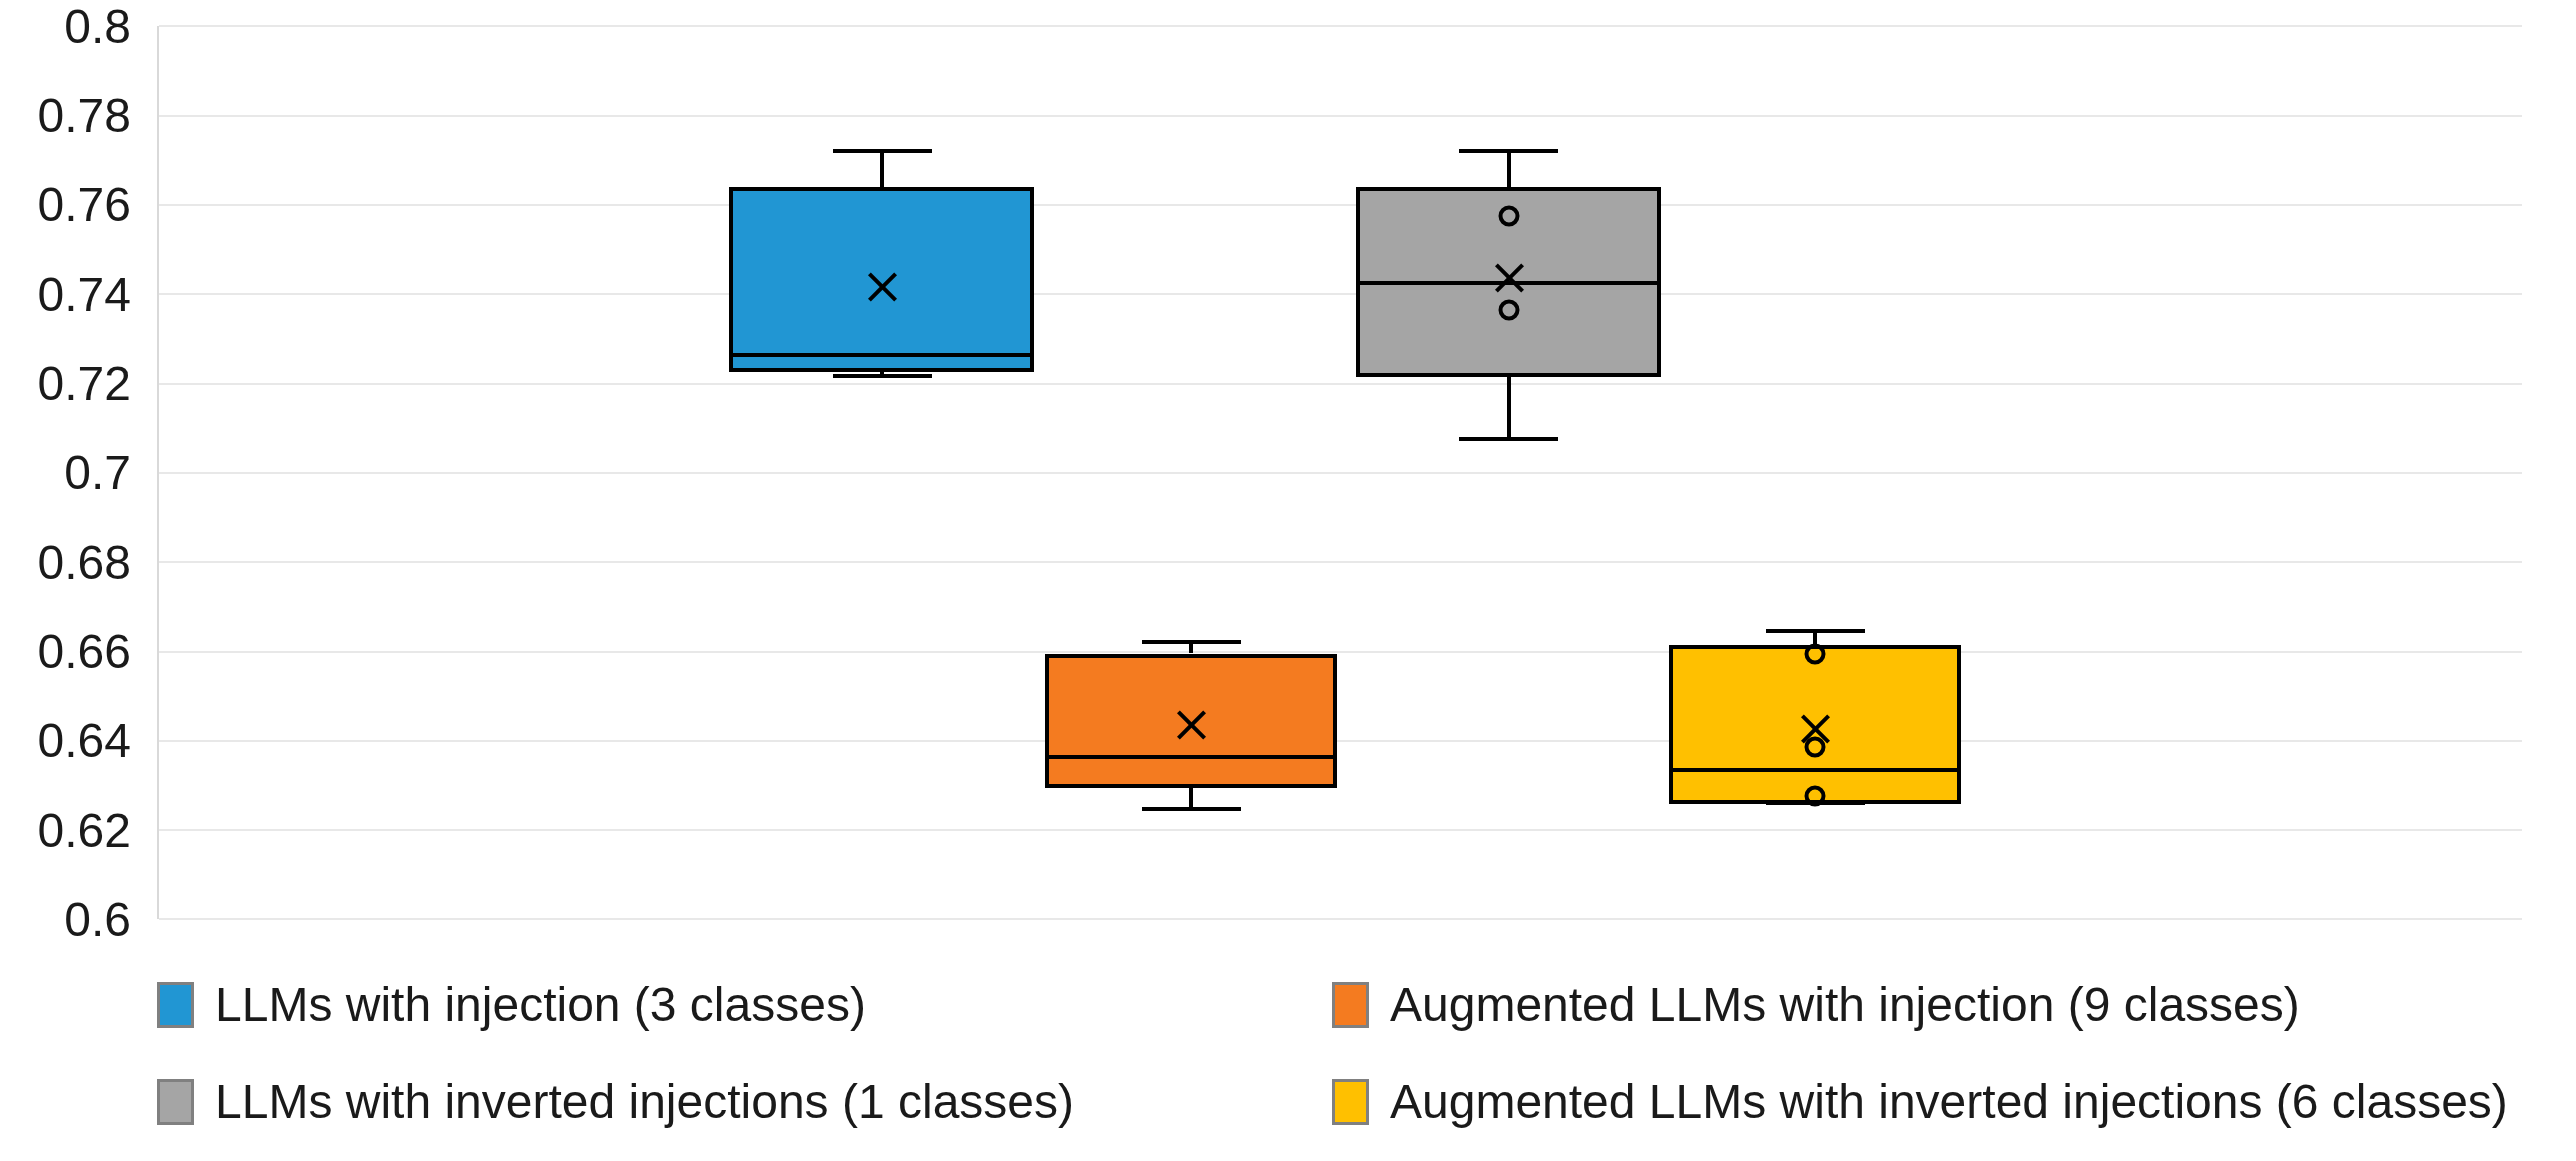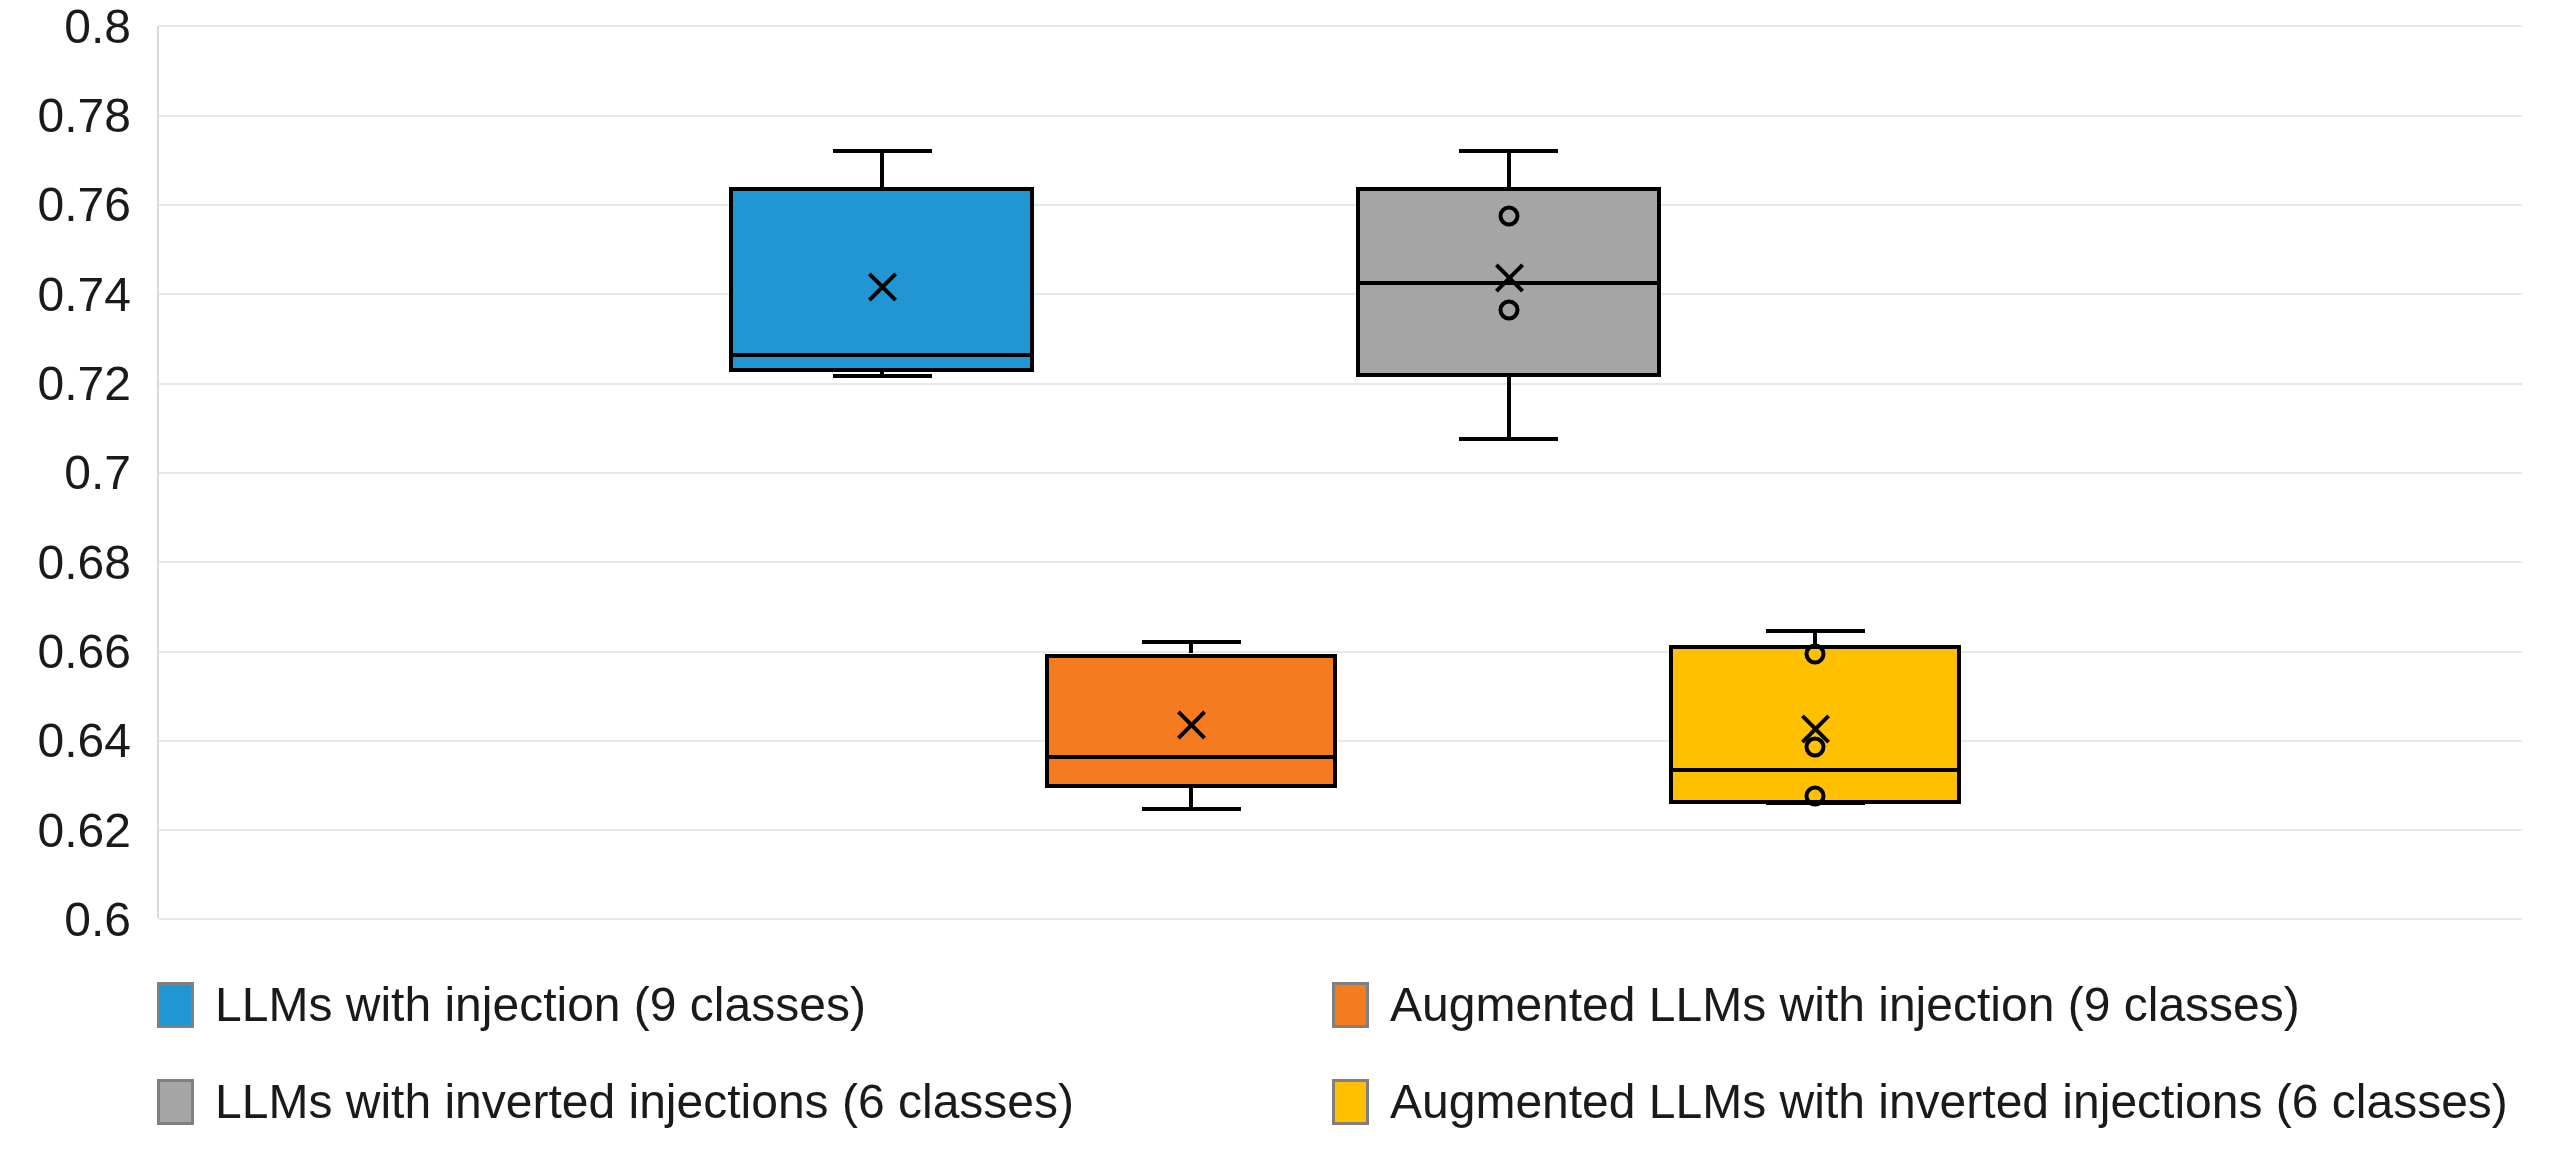--- a/index.html
+++ b/index.html
@@ -217,29 +217,29 @@
           <div class="point-marker" style="left: 1656px; top: 628px;"></div>
           <div class="point-marker" style="left: 1656px; top: 721px;"></div>
           <div class="point-marker" style="left: 1656px; top: 770px;"></div>
         </div>
       </div>
   </div>
 
   <div class="legend" id="legend">
       <div class="legend-item" style="left: 0px; top: 16px;">
         <span class="legend-swatch" style="background: rgb(33, 150, 211);"></span>
-        <span class="legend-label">LLMs with injection (9 classes)</span>
+        <span class="legend-label">LLMs with injection (3 classes)</span>
       </div>
       <div class="legend-item" style="left: 1175px; top: 16px;">
         <span class="legend-swatch" style="background: rgb(244, 123, 32);"></span>
         <span class="legend-label">Augmented LLMs with injection (9 classes)</span>
       </div>
       <div class="legend-item" style="left: 0px; top: 113px;">
         <span class="legend-swatch" style="background: rgb(165, 165, 165);"></span>
-        <span class="legend-label">LLMs with inverted injections (6 classes)</span>
+        <span class="legend-label">LLMs with inverted injections (1 classes)</span>
       </div>
       <div class="legend-item" style="left: 1175px; top: 113px;">
         <span class="legend-swatch" style="background: rgb(255, 192, 0);"></span>
         <span class="legend-label">Augmented LLMs with inverted injections (6 classes)</span>
       </div>
     </div>
 
 </div>
 
 

